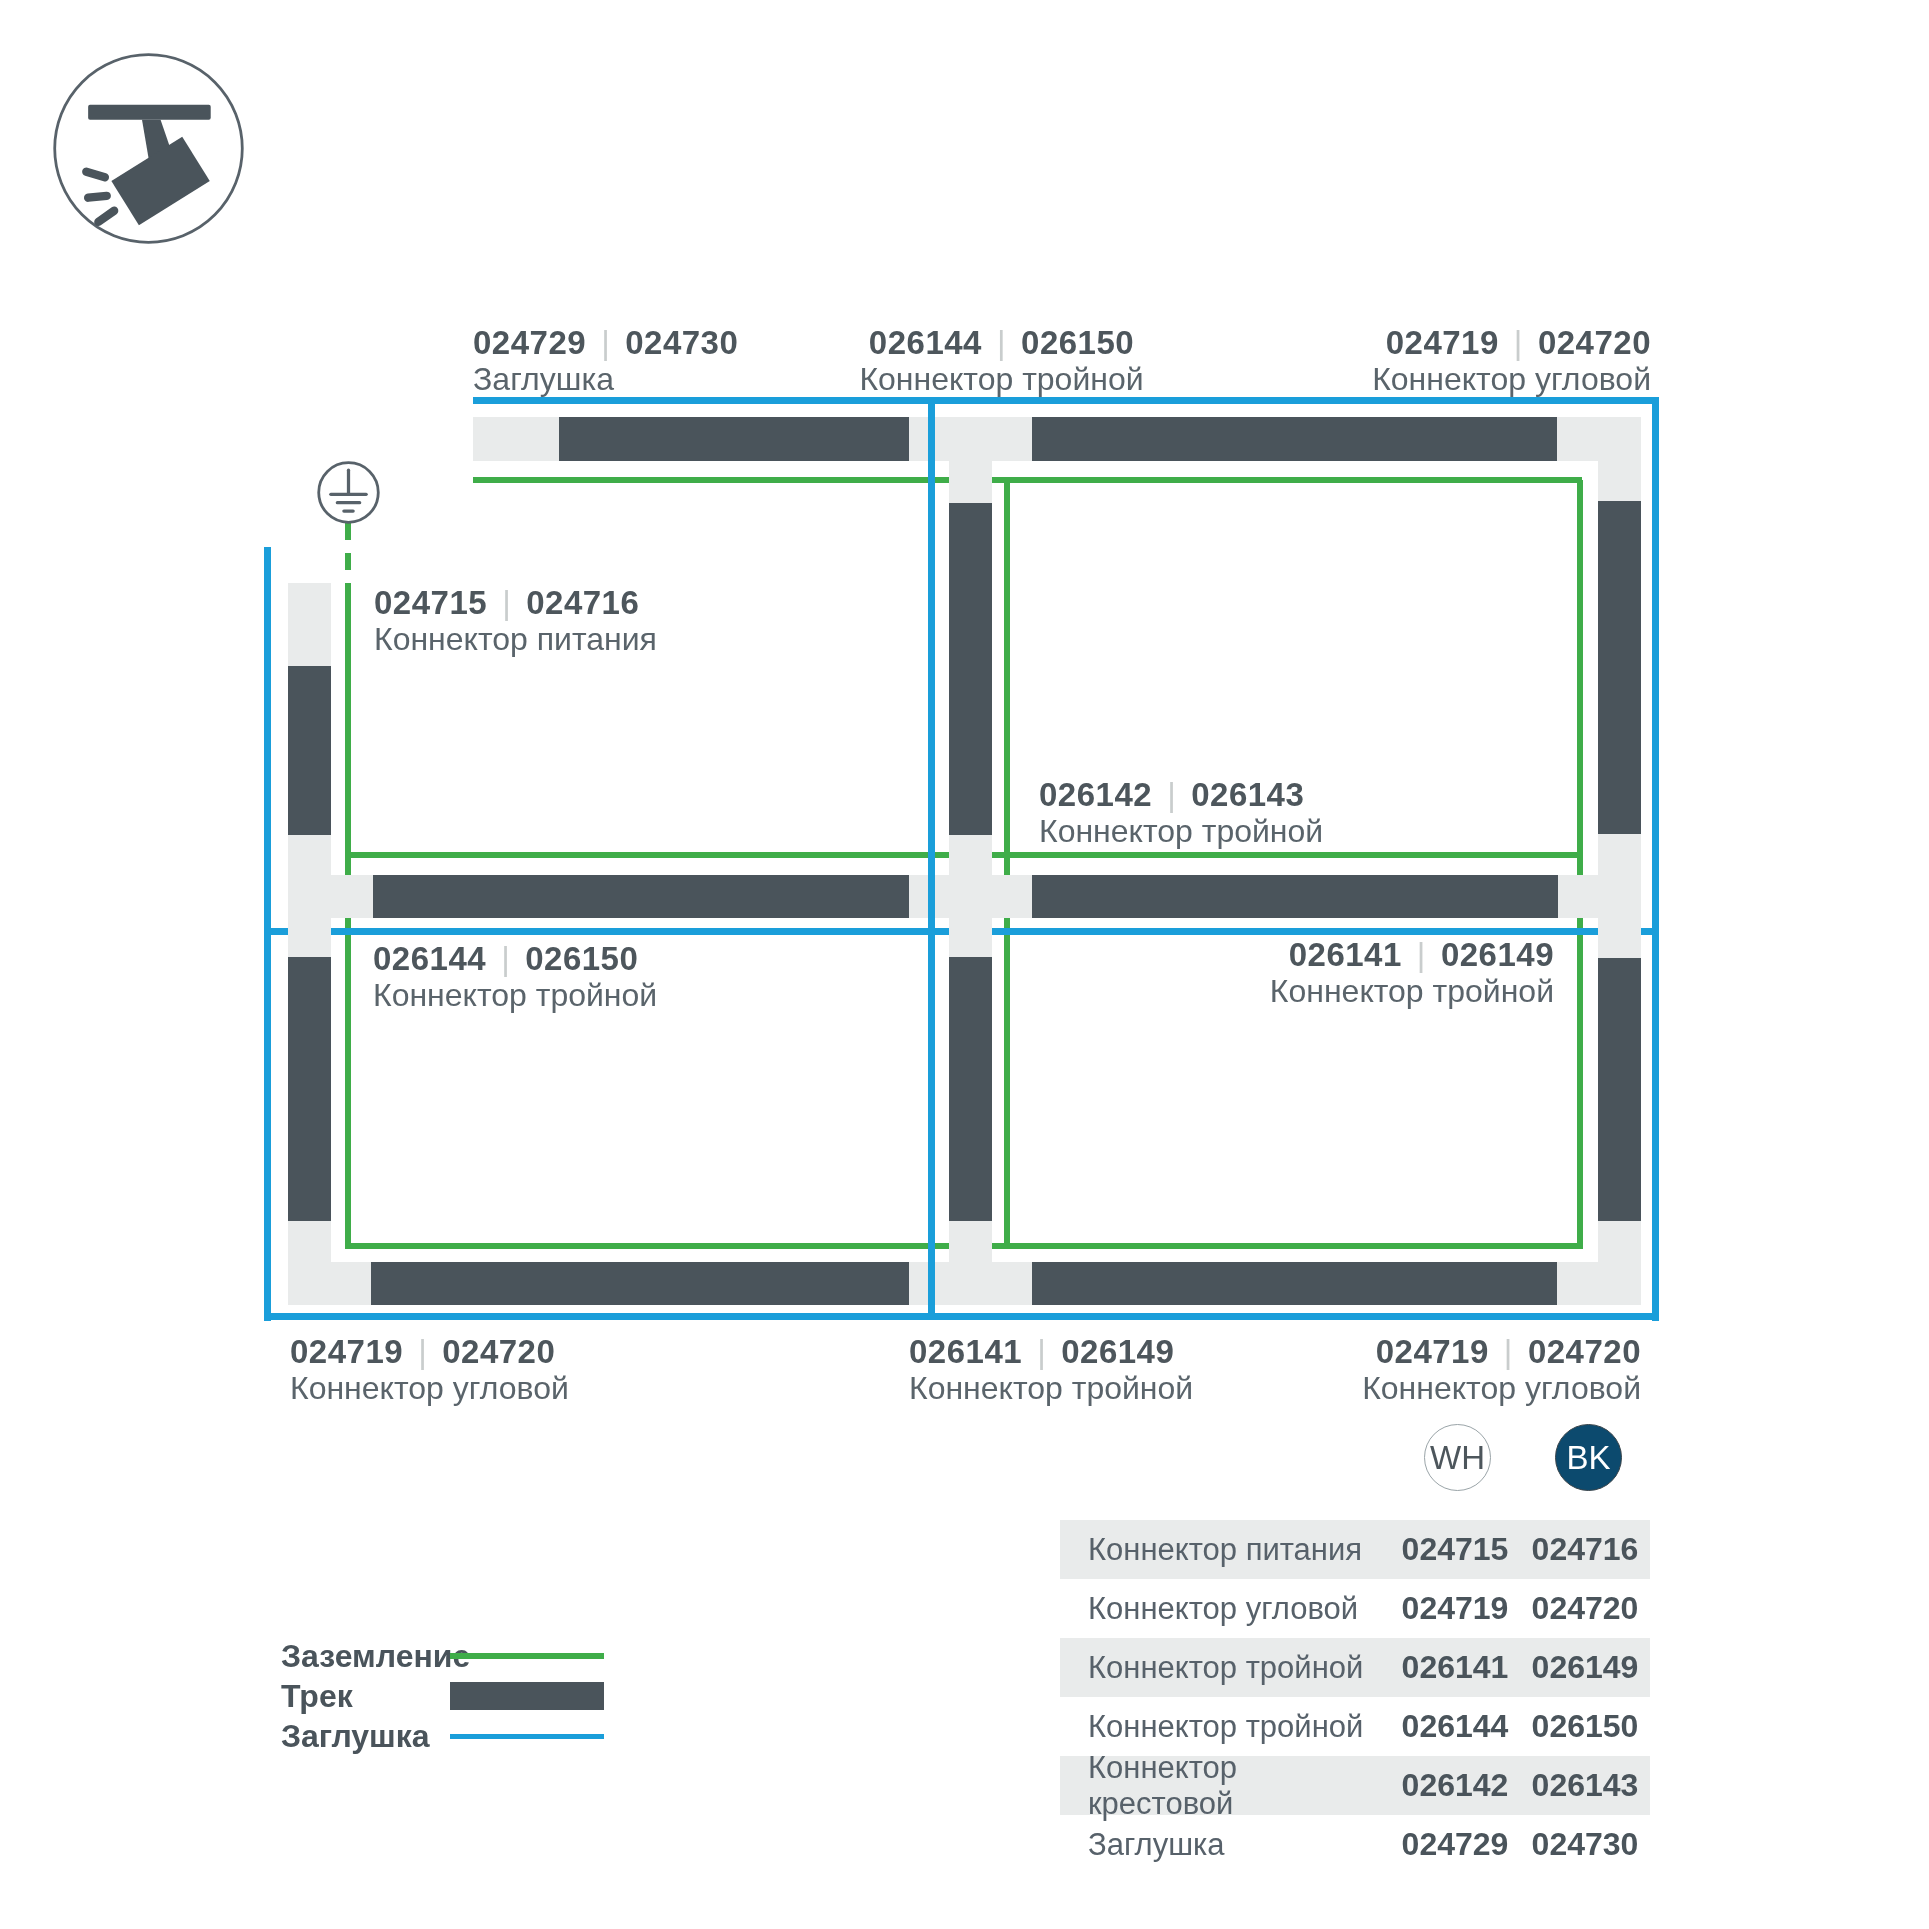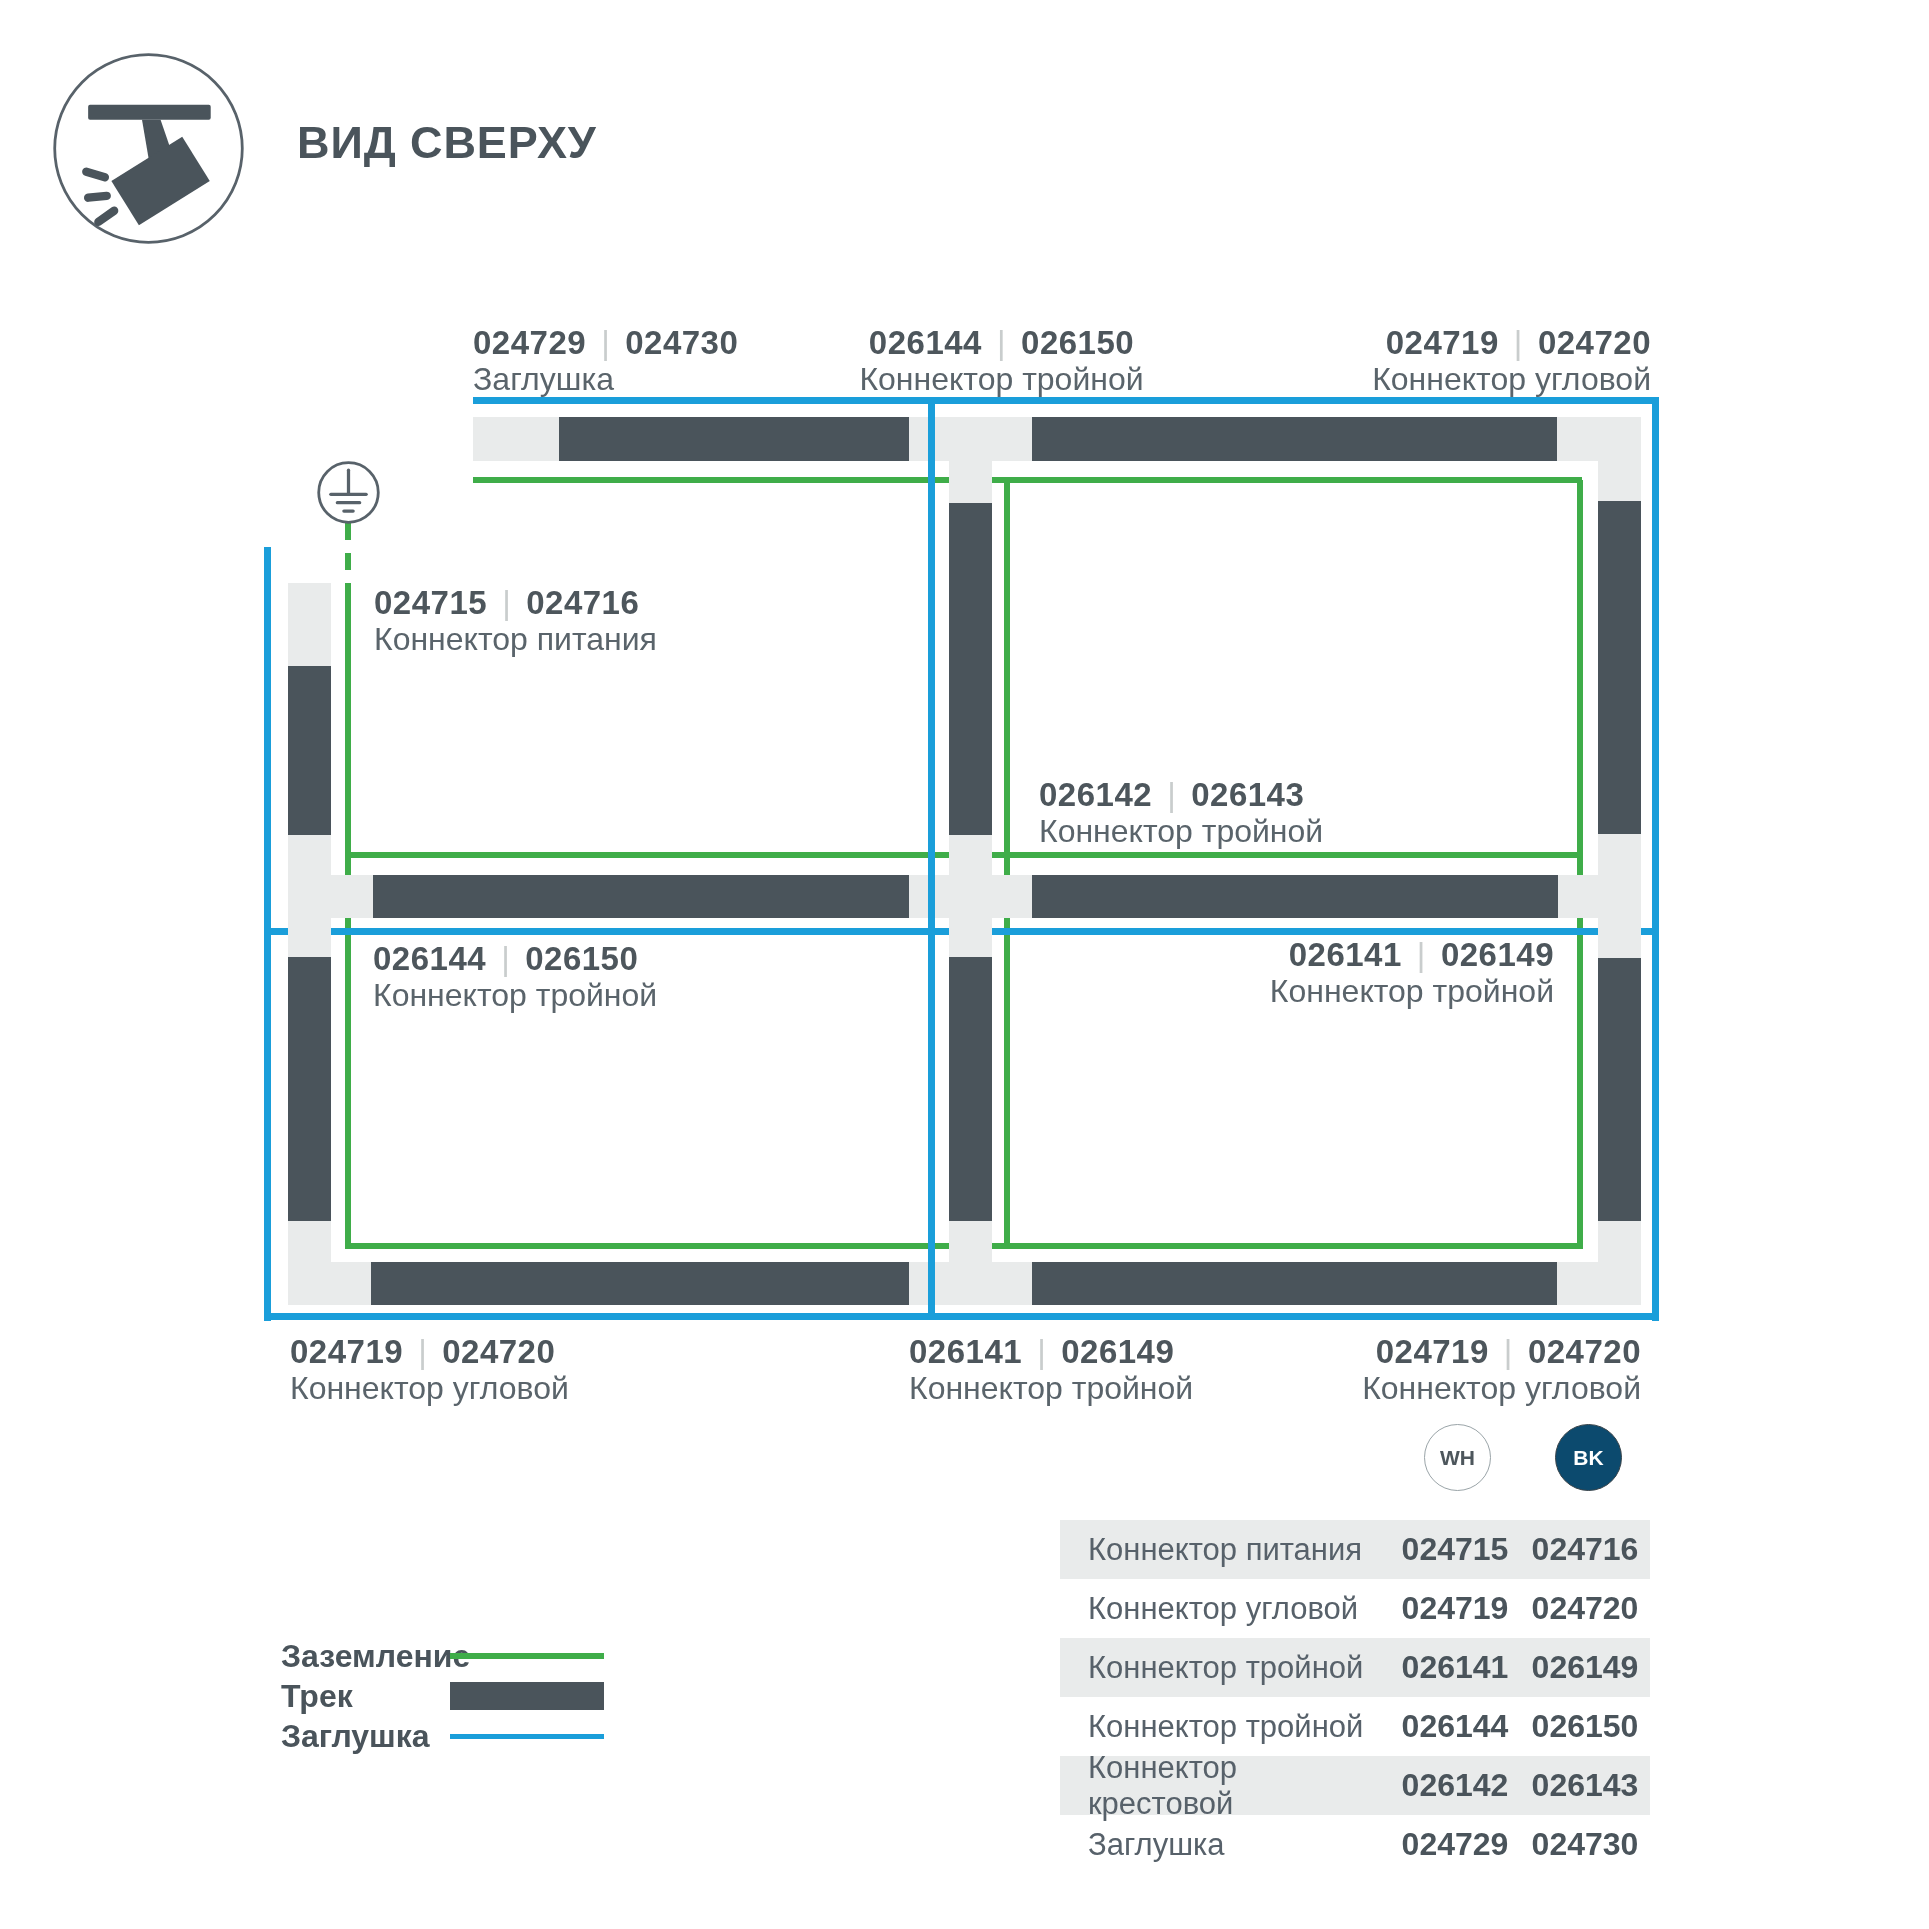--- a/index.html
+++ b/index.html
@@ -33,21 +33,21 @@
   .legend .lswatch{width:154px;display:flex;align-items:center;}
   .sw-line-g{width:154px;height:5.6px;background:#3FAD49;}
   .sw-bar{width:154px;height:28px;background:#4A545B;}
   .sw-line-n{width:154px;height:5.6px;background:#1A9EDA;}
 
   
   .ptable{position:absolute;left:1060px;top:1424px;width:590px;}
   .ptable .chips{position:relative;height:96px;}
   .chip{position:absolute;top:0;width:65px;height:65px;border-radius:50%;
         display:flex;align-items:center;justify-content:center;
-        font-size:21px;font-weight:bold;}
+        font-size:33px;font-weight:normal;}
   .chip.wh{left:364px;background:#fff;border:1.9px solid #9AA4A8;color:#4D565C;}
   .chip.bk{left:495px;background:#0c4a6e;border:1.9px solid #3A444A;color:#fff;}
   .trow{display:flex;align-items:center;height:59px;}
   .trow.stripe{background:#E9EBEB;}
   .trow .tname{flex:0 0 330px;padding-left:28px;box-sizing:border-box;
                font-size:31px;color:#57616A;}
   .trow .tval{flex:0 0 130px;text-align:center;font-size:32px;font-weight:bold;color:#4A545B;}
 </style>
 </head>
 <body>
@@ -59,21 +59,20 @@
     <rect x="40" y="58" width="132" height="16" rx="2" fill="#4A545B"></rect>
     <polygon points="98,74 118,74 131,112 106,121" fill="#4A545B"></polygon>
     <rect x="73" y="112" width="90" height="56" fill="#4A545B" transform="rotate(-32 118 140)"></rect>
     <g stroke="#4A545B" stroke-width="9" stroke-linecap="round">
       <line x1="38" y1="130" x2="58" y2="136"></line>
       <line x1="40" y1="158" x2="60" y2="156"></line>
       <line x1="51" y1="184" x2="68" y2="172"></line>
     </g>
   </svg>
 
-  <div class="page-title">ВИД СВЕРХУ</div>
 
   <div class="ln-g" style="left:473px;top:477px;width:1109px;height:5.6px;"></div>
   <div class="ln-g" style="left:345px;top:852px;width:1237px;height:5.6px;"></div>
   <div class="ln-g" style="left:345px;top:1243px;width:1237px;height:5.6px;"></div>
   <div class="ln-g" style="left:345px;top:583px;width:5.6px;height:666px;"></div>
   <div class="ln-g" style="left:1004px;top:480px;width:5.6px;height:769px;"></div>
   <div class="ln-g" style="left:1577px;top:480px;width:5.6px;height:769px;"></div>
   <div class="ln-g-dash" style="left:345px;top:523px;width:5.6px;height:58px;"></div>
   <div class="ln-n" style="left:268px;top:928px;width:1388px;height:7.4px;"></div>
 

